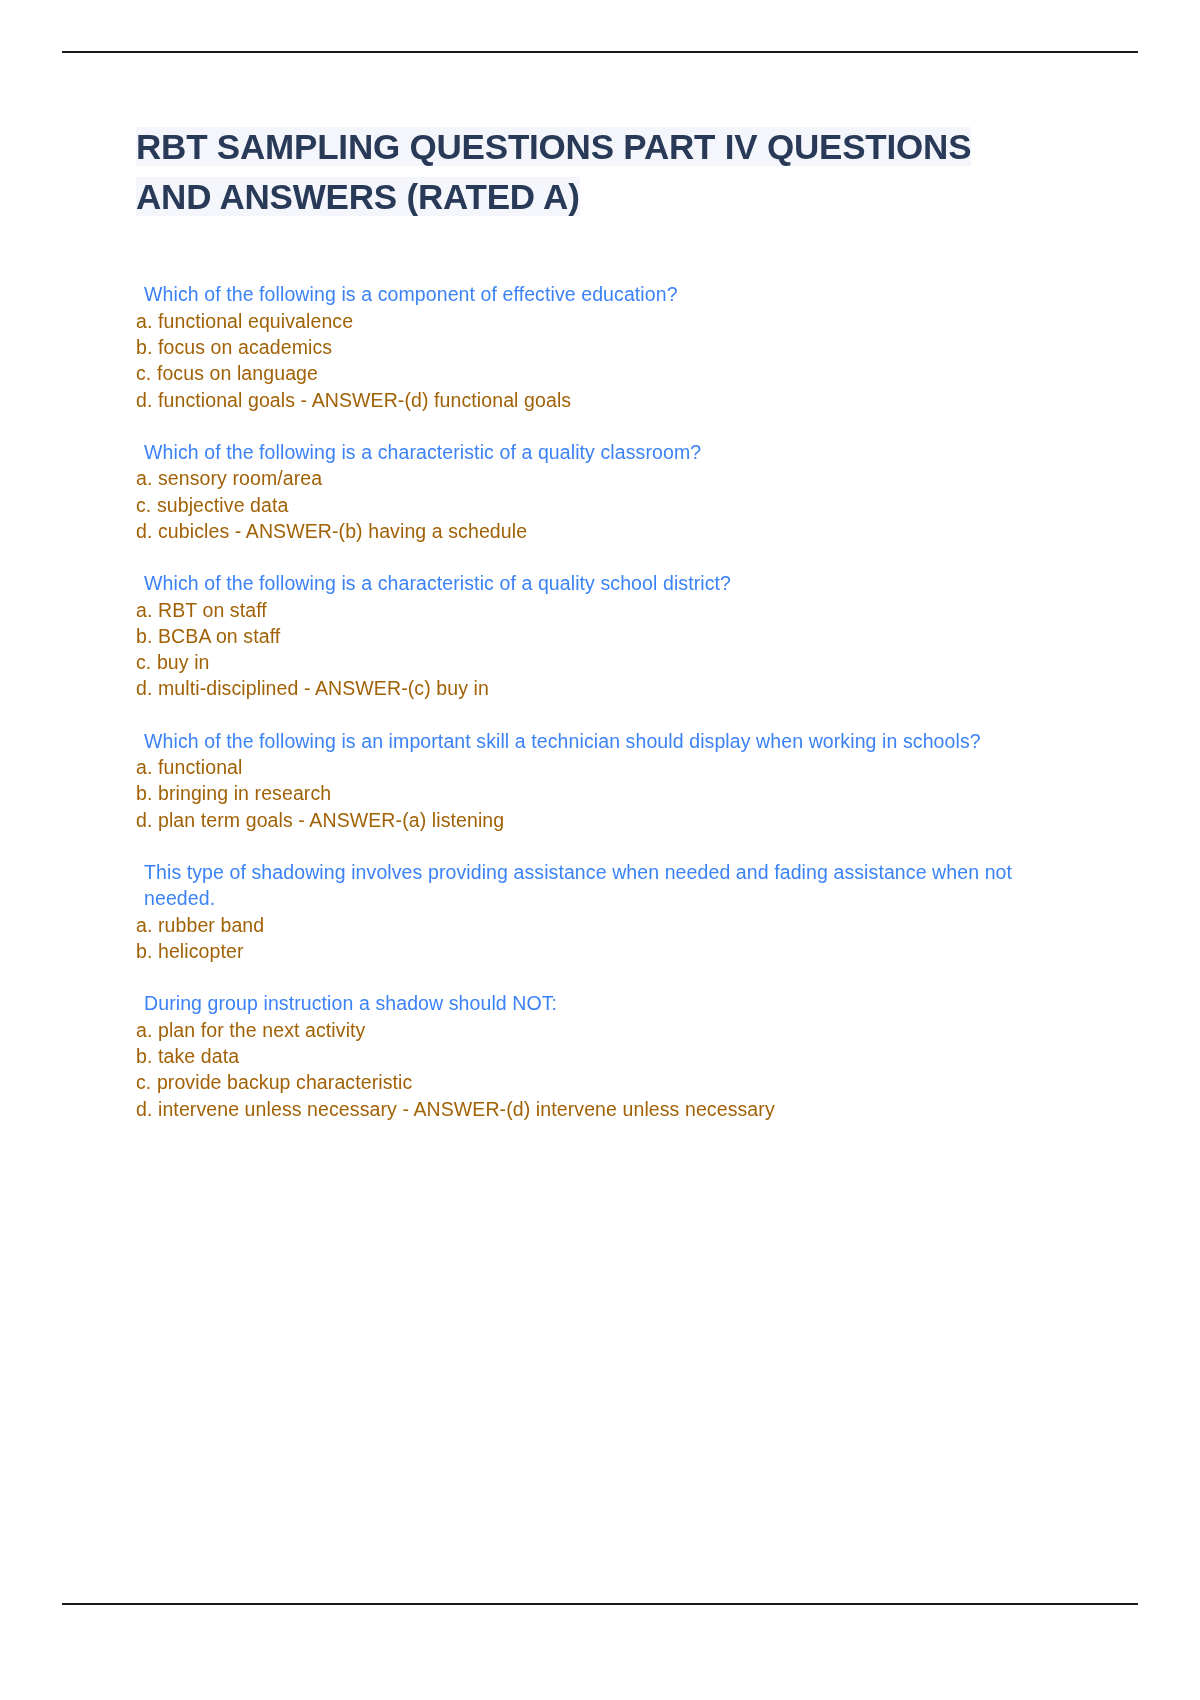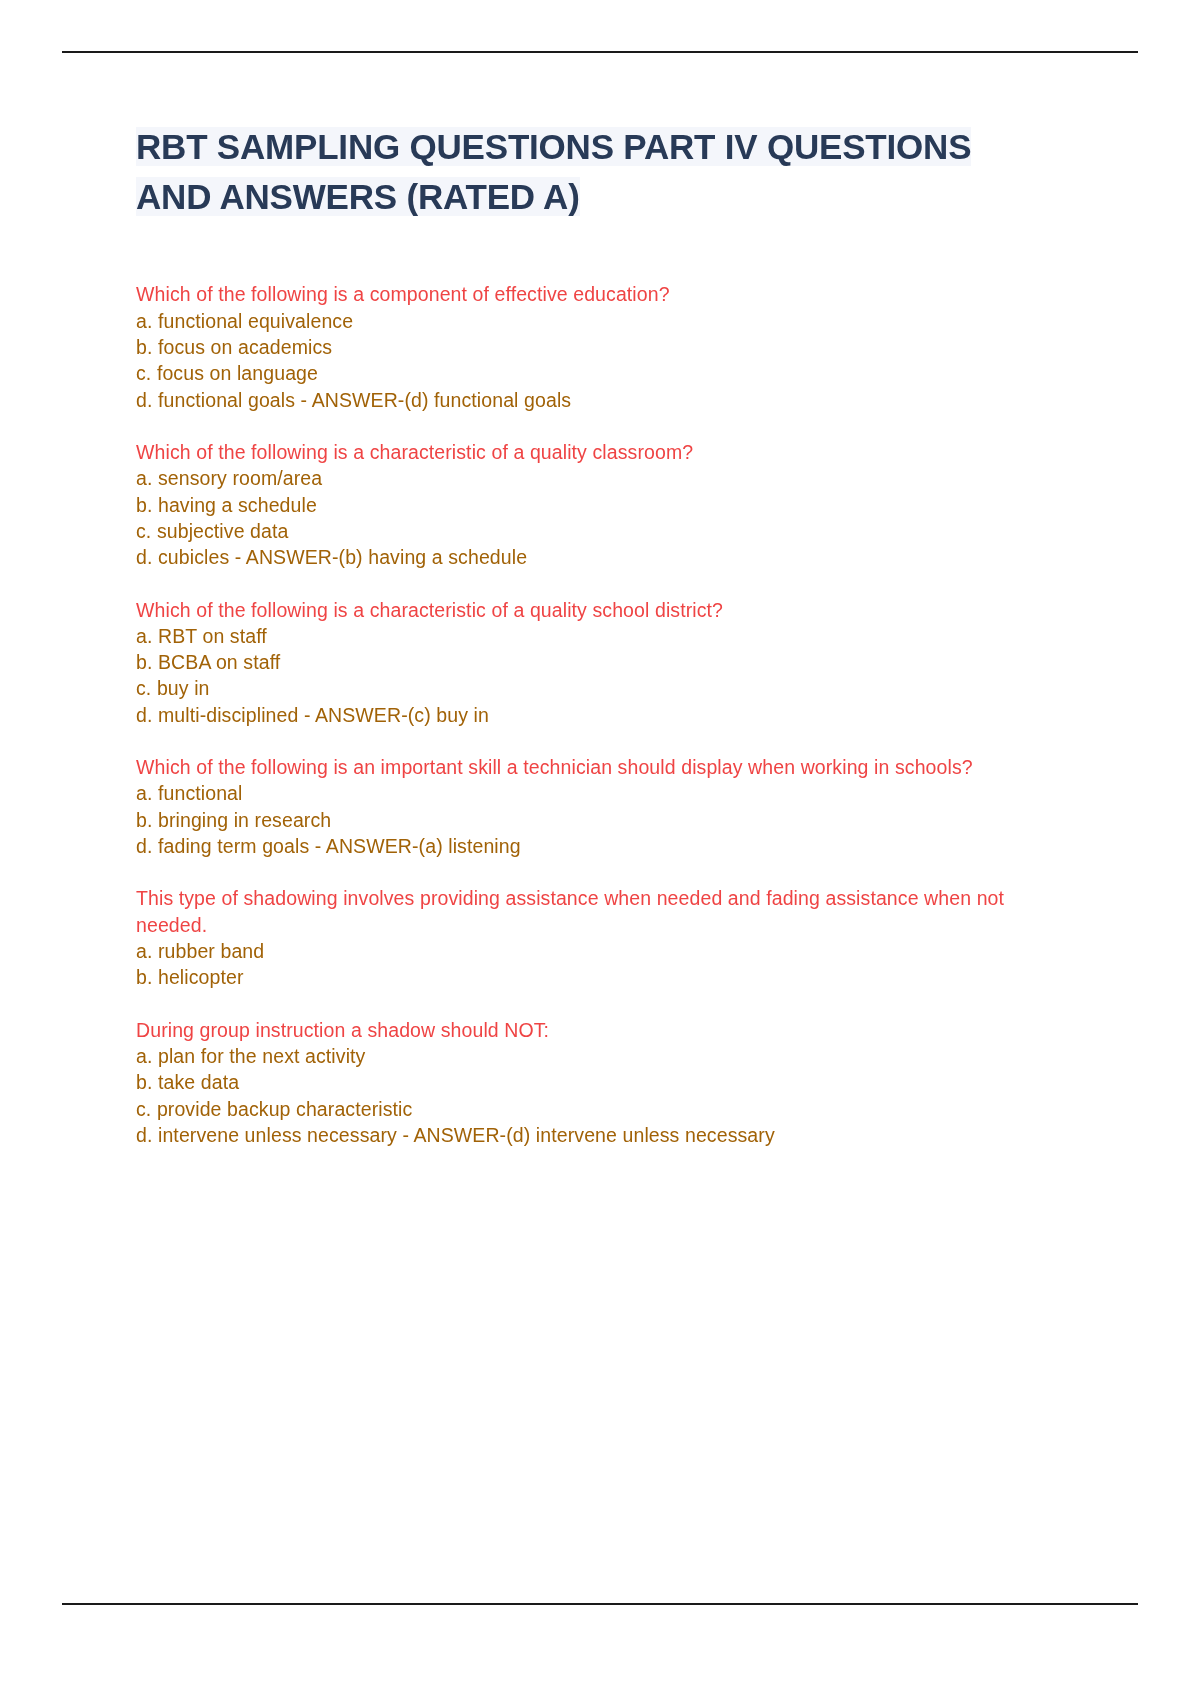--- a/index.html
+++ b/index.html
@@ -60,21 +60,22 @@
     margin-bottom: 26px;
   }
   .line {
     font-size: 19.5px;
     line-height: 1.35;
     color: #a16207;
     margin: 0;
     letter-spacing: 0.1px;
   }
   .line.stem {
-    color: #ef4444;
+    color: #3b82f6;
+    margin-left: 8px;
   }
   .spacer-top {
     height: 60px;
   }
 </style>
 </head>
 <body>
 
 <div class="page">
 
@@ -93,36 +94,35 @@
         <div class="q-group">
           <p class="line stem">Which of the following is a component of effective education?</p>
           <p class="line">a. functional equivalence</p>
           <p class="line">b. focus on academics</p>
           <p class="line">c. focus on language</p>
           <p class="line">d. functional goals - ANSWER-(d) functional goals</p>
         </div>
         <div class="q-group">
           <p class="line stem">Which of the following is a characteristic of a quality classroom?</p>
           <p class="line">a. sensory room/area</p>
-          <p class="line">b. having a schedule</p>
           <p class="line">c. subjective data</p>
           <p class="line">d. cubicles - ANSWER-(b) having a schedule</p>
         </div>
         <div class="q-group">
           <p class="line stem">Which of the following is a characteristic of a quality school district?</p>
           <p class="line">a. RBT on staff</p>
           <p class="line">b. BCBA on staff</p>
           <p class="line">c. buy in</p>
           <p class="line">d. multi-disciplined - ANSWER-(c) buy in</p>
         </div>
         <div class="q-group">
           <p class="line stem">Which of the following is an important skill a technician should display when working in schools?</p>
           <p class="line">a. functional</p>
           <p class="line">b. bringing in research</p>
-          <p class="line">d. fading term goals - ANSWER-(a) listening</p>
+          <p class="line">d. plan term goals - ANSWER-(a) listening</p>
         </div>
         <div class="q-group">
           <p class="line stem">This type of shadowing involves providing assistance when needed and fading assistance when not needed.</p>
           <p class="line">a. rubber band</p>
           <p class="line">b. helicopter</p>
         </div>
         <div class="q-group">
           <p class="line stem">During group instruction a shadow should NOT:</p>
           <p class="line">a. plan for the next activity</p>
           <p class="line">b. take data</p>

